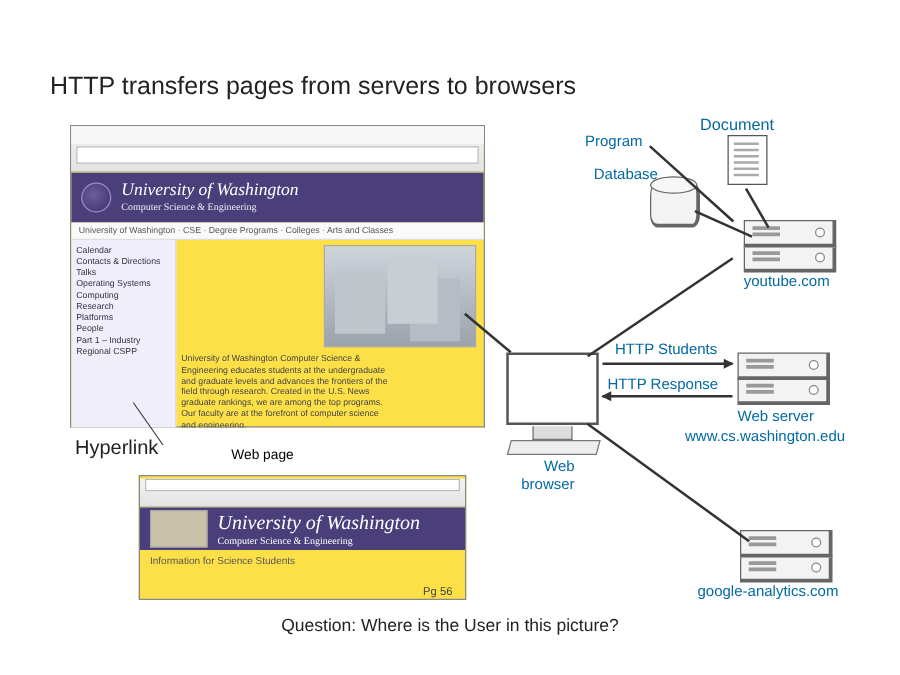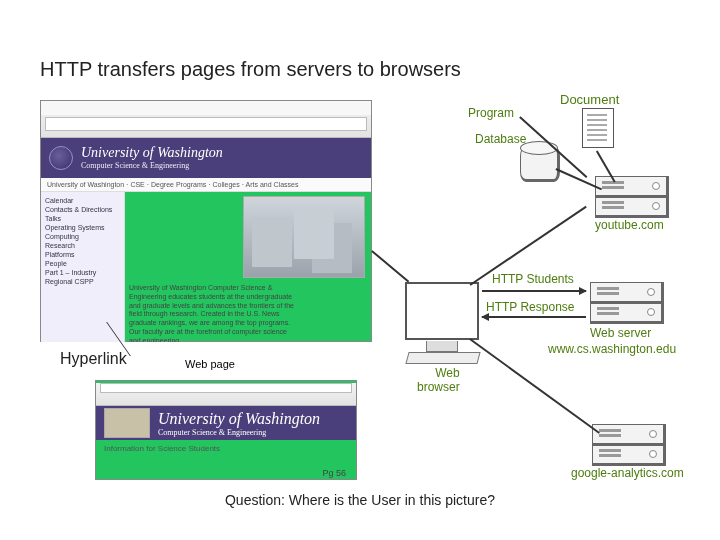--- a/index.html
+++ b/index.html
@@ -49,21 +49,22 @@
     bottom: 14px;
     text-align: center;
     font-size: 9px;
     color: #333;
   }
 
   
   .browser {
     position: absolute;
     border: 1px solid #888;
-    background: #22c55e;
+    background: #fde047;
+    margin-left: 16px;
   }
   .browser.top {
     left: 40px; top: 100px;
     width: 330px; height: 240px;
   }
   .browser.top .chrome {
     height: 36px;
     background: linear-gradient(#f3f3f3,#e3e3e3);
     border-bottom: 1px solid #bbb;
   }
@@ -151,21 +152,21 @@
   .low .banner2 {
     height:34px; background:#4a3f7a; display:flex; align-items:center; gap:8px; padding:0 8px; color:#fff;
     font-family: Georgia, serif;
   }
   .thumb { width:44px; height:28px; background:#c9c1a7; border:1px solid #aaa;}
   .uw { font-size:16px; font-style:italic;}
   .sub2 { font-size:8px; padding:4px 8px; color:#555;}
   .pg { position:absolute; right:10px; bottom:4px; font-size:9px; color:#444;}
 
   
-  .lbl { position:absolute; font-size:13px; color:#4d7c0f; white-space:nowrap; }
+  .lbl { position:absolute; font-size:13px; color:#0369a1; white-space:nowrap; }
   .lbl.small { font-size:12px; }
   .server {
     position:absolute; width:70px; height:18px; background:#f3f3f3;
     border:1px solid #666; border-bottom-width:3px; border-right-width:3px;
   }
   .server::before{
     content:""; position:absolute; left:6px; top:4px; width:22px; height:3px; background:#999;
     box-shadow:0 5px 0 0 #999;
   }
   .server::after{
@@ -289,21 +290,21 @@
   <div class="server" style="left:595px; top:176px;"></div>
   <div class="lbl small" style="left:595px; top:218px;">youtube.com</div>
 
   <div class="server" style="left:590px; top:302px;"></div>
   <div class="server" style="left:590px; top:282px;"></div>
   <div class="lbl small" style="left:590px; top:326px;">Web server</div>
   <div class="lbl small" style="left:548px; top:342px;">www.cs.washington.edu</div>
 
   <div class="server" style="left:592px; top:444px;"></div>
   <div class="server" style="left:592px; top:424px;"></div>
-  <div class="lbl small" style="left:558px; top:466px;margin-left:13px;">google-analytics.com</div>
+  <div class="lbl small" style="left:558px; top:466px;">google-analytics.com</div>
 
   <div class="monitor" style="left:405px; top:282px;"></div>
   <div class="kbd" style="left:407px; top:352px;"></div>
   <div class="lbl small" style="left:417px; top:366px; white-space:pre; text-align:right;">Web
 browser</div>
 
   <div class="line hline arrow-r" style="left:482px; top:290px; width:104px;"></div>
   <div class="lbl small" style="left:492px; top:272px;">HTTP Students</div>
 
   <div class="line hline arrow-l" style="left:482px; top:316px; width:104px;"></div>

